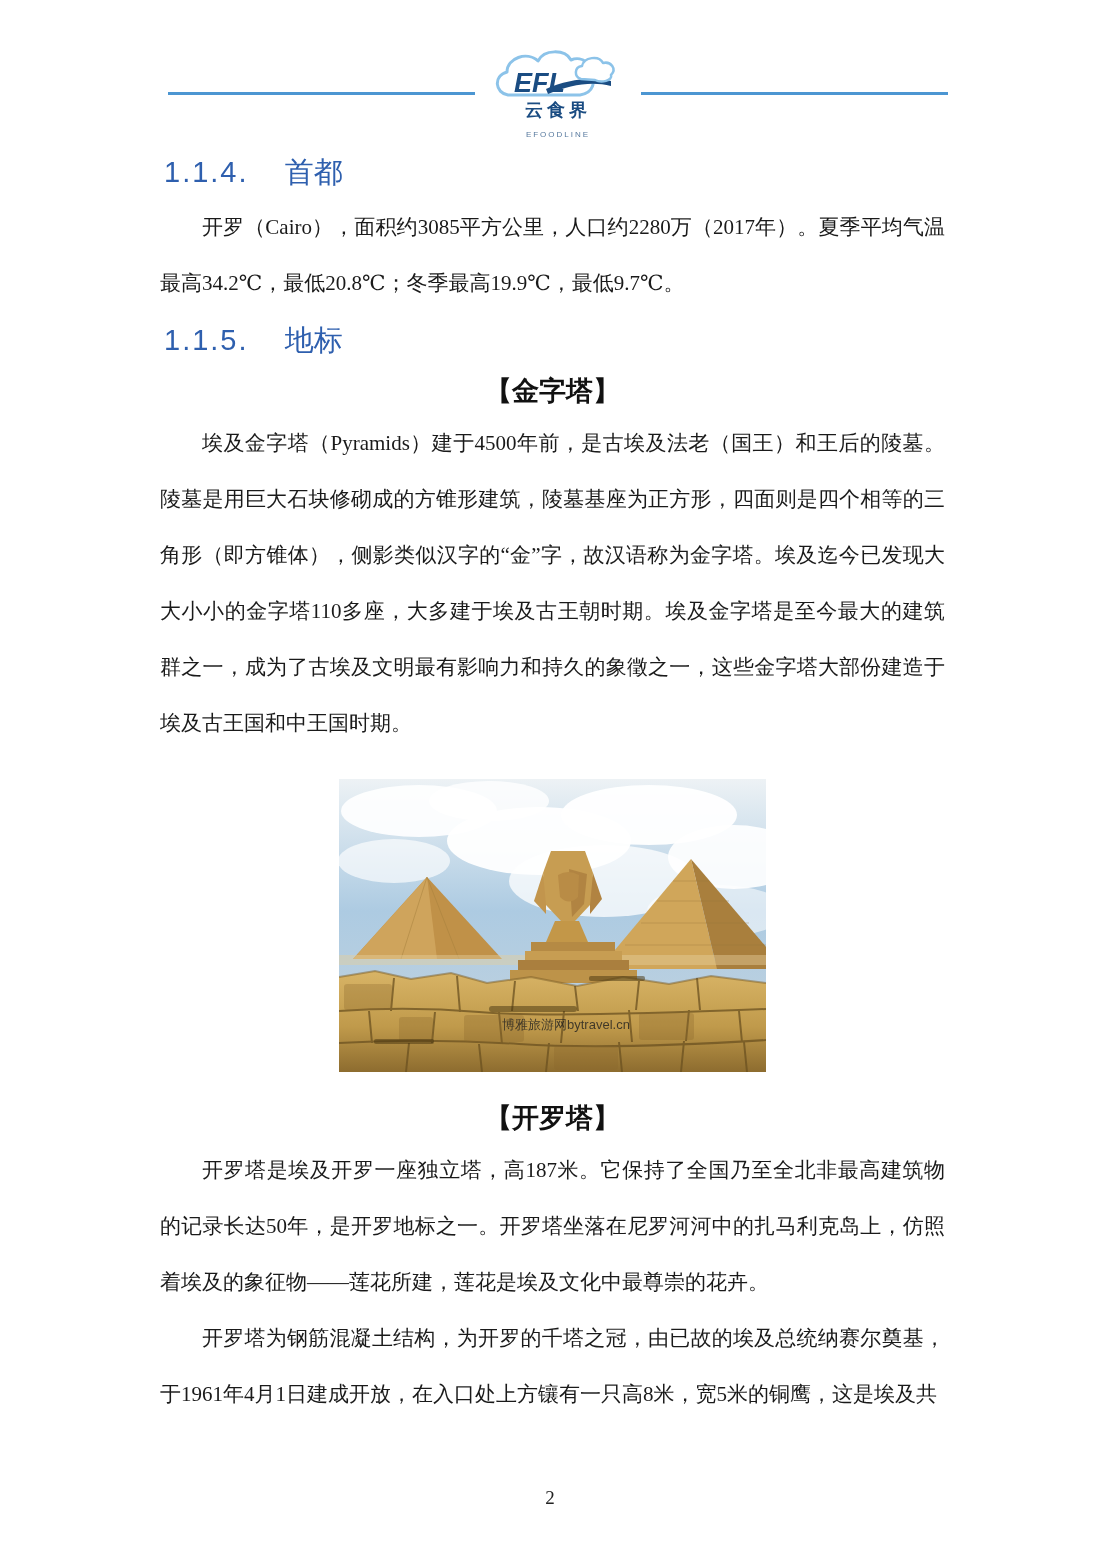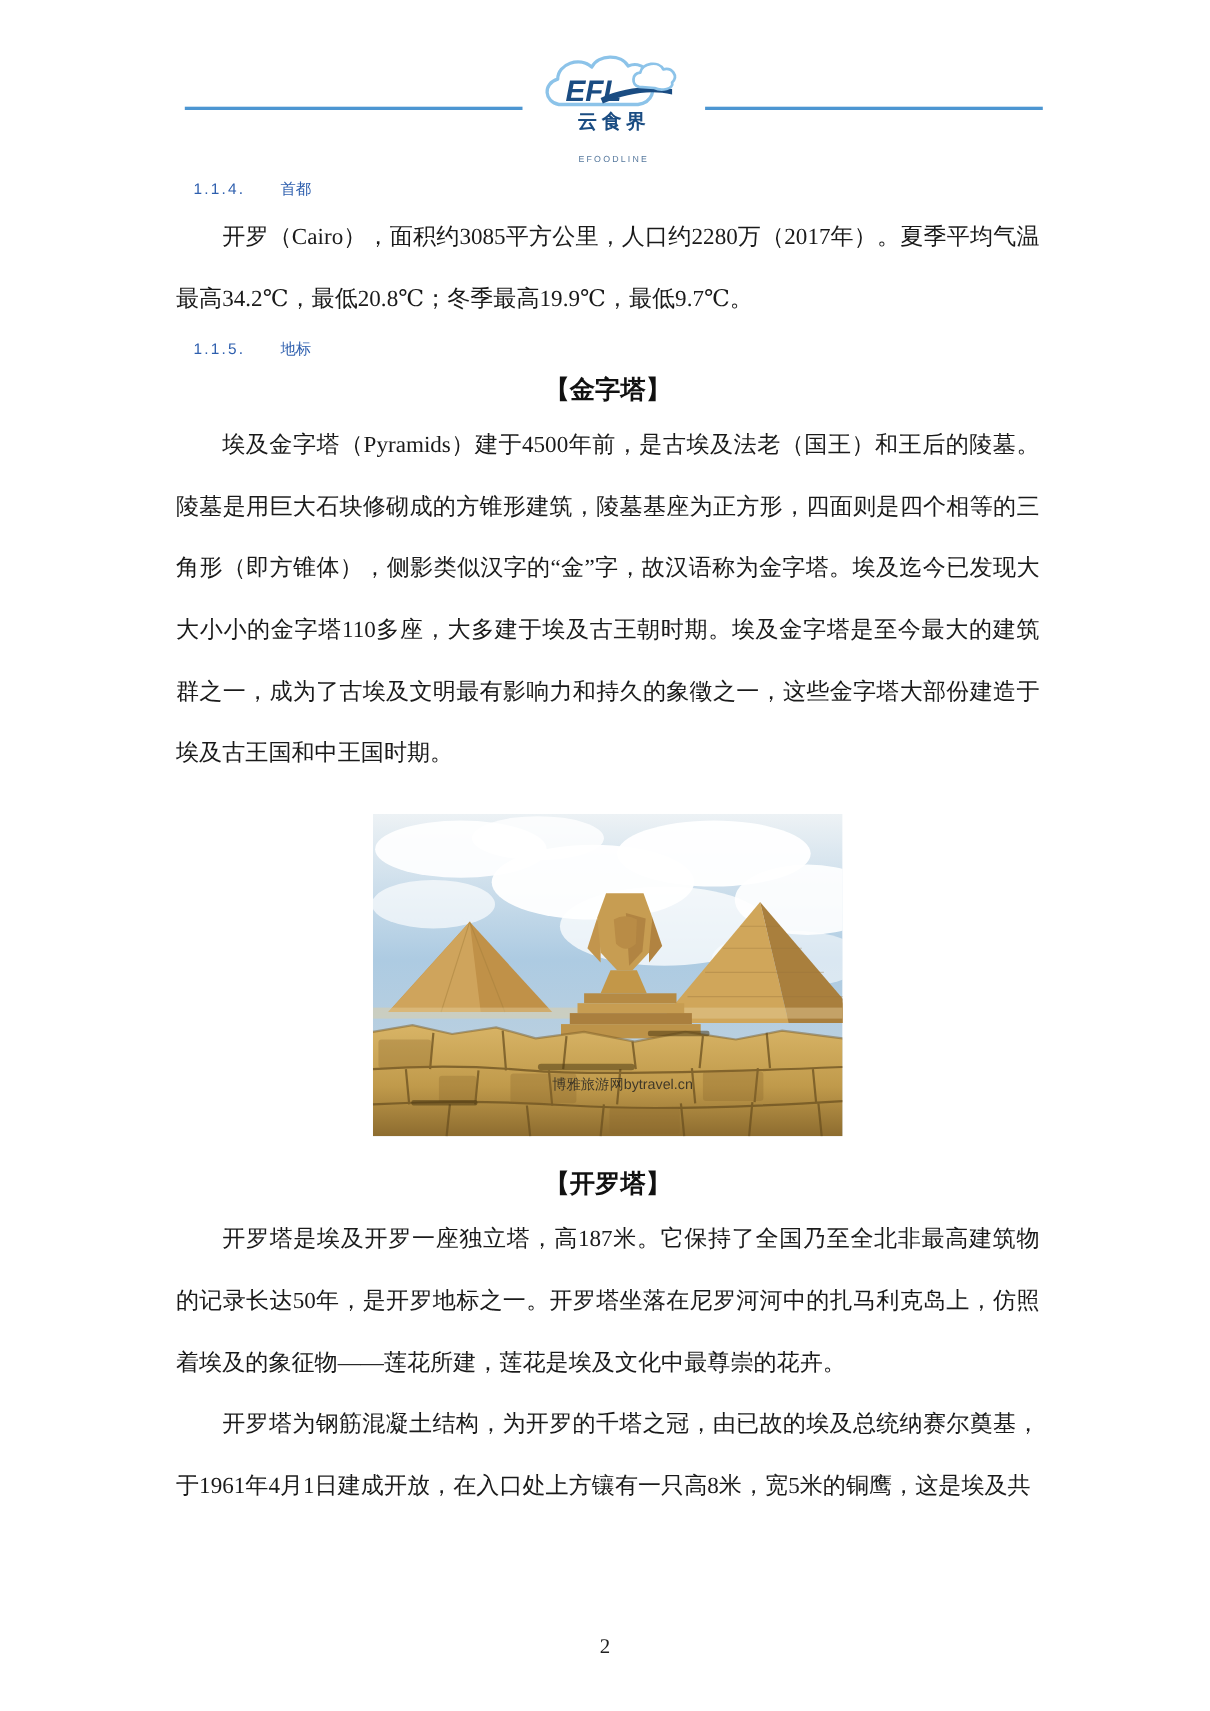--- a/index.html
+++ b/index.html
@@ -31,46 +31,46 @@
     font-weight: 700;
     letter-spacing: 4px;
     color: #1a4c82;
     margin-top: -8px;
     font-family: "Liberation Sans", sans-serif;
   }
   .logo-en {
     font-size: 8px;
     letter-spacing: 2px;
     color: #57799e;
-    margin-top: 18px;
+    margin-top: 8px;
     font-family: "Liberation Sans", sans-serif;
   }
   
   .doc { padding: 0 155px 0 160px; }
   .sec-h {
-    margin: 14px 0 0 16px;
-    font-size: 14px;
+    margin: 14px 0 0 4px;
+    font-size: 29px;
     font-weight: 400;
     color: #2e5fae;
     font-family: "Liberation Sans", sans-serif;
   }
   .sec-h .num { letter-spacing: 2px; margin-right: 28px; }
   .sec-h.second { margin-top: 10px; }
   p.body {
     margin: 6px 0 0 0;
     font-size: 21px;
     line-height: 56px;
     text-align: justify;
     text-indent: 2em;
   }
   p.body.follow { margin-top: 0; }
   .subhead {
     margin: 12px 0 0 0;
     text-align: center;
-    font-size: 23px;
+    font-size: 27px;
     font-weight: 700;
     color: #111111;
   }
   figure.photo {
     margin: 12px auto 0 auto;
     width: 427px;
     height: 293px;
     padding: 16px;
   }
   

